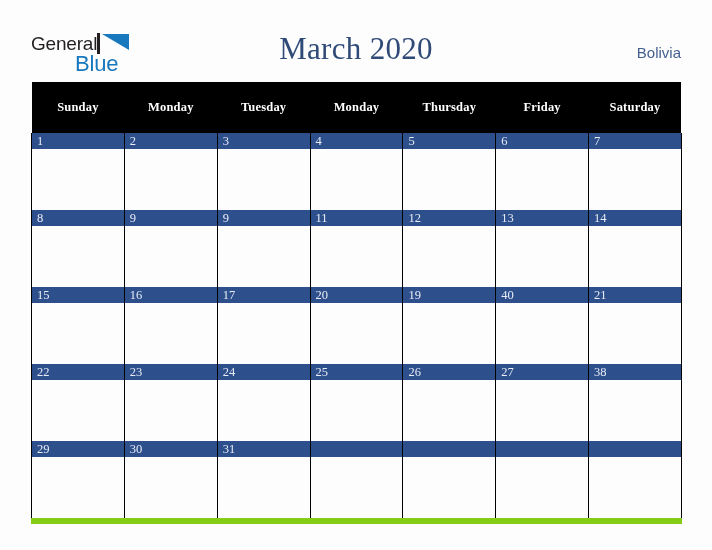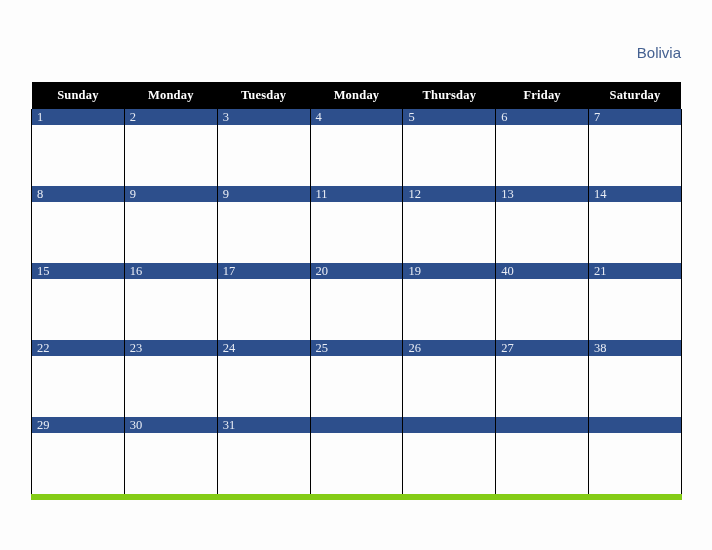--- a/index.html
+++ b/index.html
@@ -111,21 +111,21 @@
   }
   .calendar col { width: 92.857px; }
 
   .calendar thead th {
     background: #000000;
     color: #ffffff;
     font-family: "Liberation Serif", serif;
     font-size: 12.5px;
     font-weight: bold;
     height: 19px;
-    padding: 4px;
+    padding: 16px;
     text-align: center;
     vertical-align: middle;
     letter-spacing: 0.2px;
     border: none;
   }
 
   .calendar tbody td {
     padding: 0;
     margin: 0;
     border-left: 1px solid #000000;
@@ -160,21 +160,35 @@
     height: 61px;
     background: #fdfdfd;
     box-sizing: border-box;
   }
 </style>
 </head>
 <body>
 
 <div class="page-header">
 
-
+  <div class="logo">
+    <div class="logo-row-1">
+      <span class="logo-general">General</span><span class="logo-triangle">
+        <svg width="34" height="21" viewBox="0 0 34 21" xmlns="http://www.w3.org/2000/svg">
+          <rect x="0" y="0" width="3" height="21" fill="#231f20"></rect>
+          <polygon points="5,1 32,1 32,17" fill="#1878be"></polygon>
+        </svg>
+      </span>
+    </div>
+    <div class="logo-row-2">
+      <span class="logo-blue">Blue</span>
+    </div>
+  </div>
+
+  <div class="cal-title">March 2020</div>
 
   <div class="cal-country">Bolivia</div>
 
 </div>
 
 <table class="calendar">
   <colgroup>
     <col>
       <col>
       <col>

